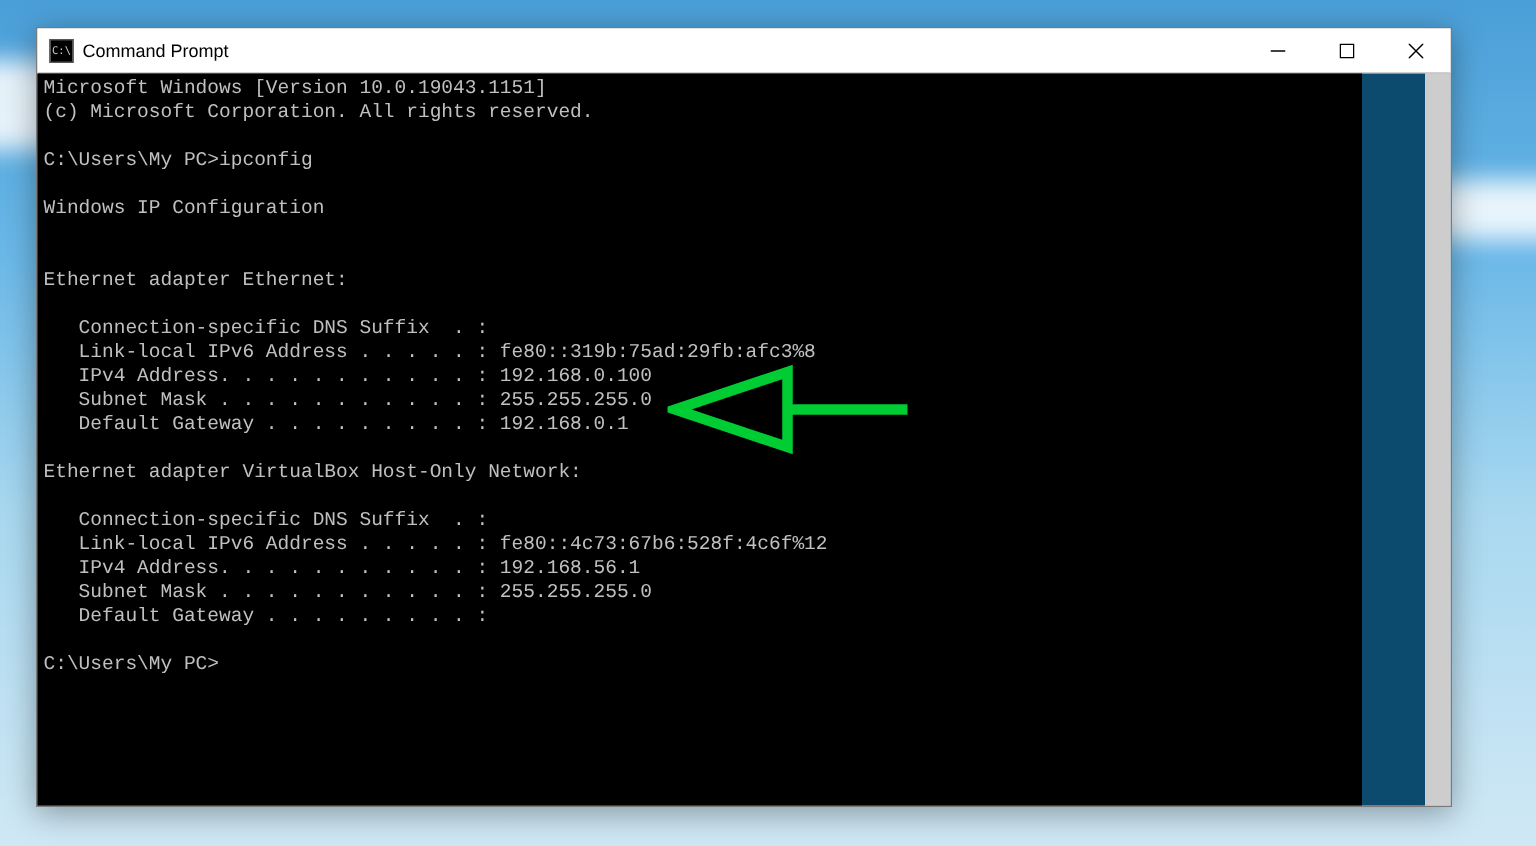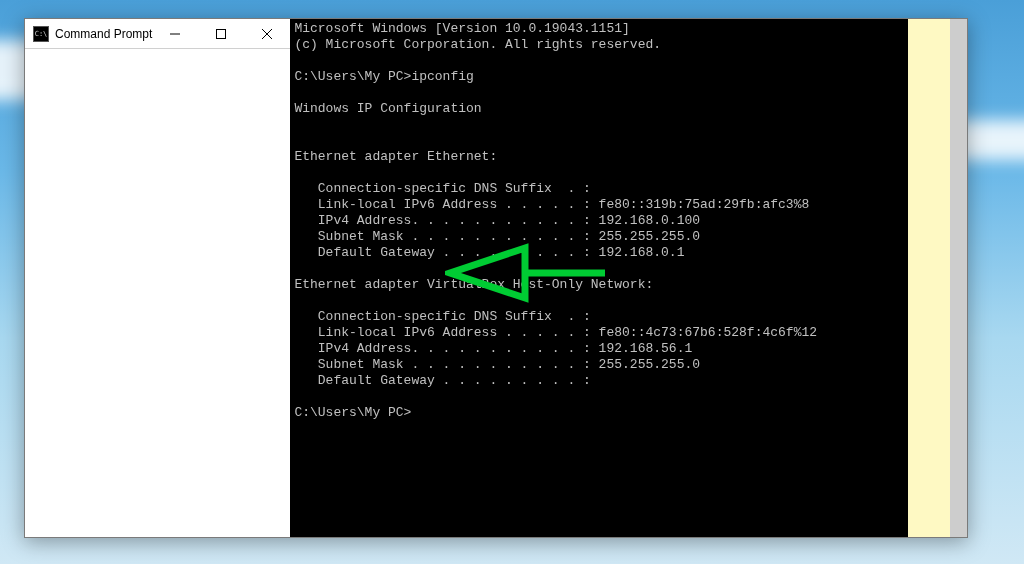--- a/index.html
+++ b/index.html
@@ -22,21 +22,21 @@
 .window {
   position: absolute;
   top: 18px;
   left: 24px;
   width: 944px;
   height: 520px;
   background: #fff;
   border: 1px solid #7a7a7a;
   box-shadow: 0 4px 20px rgba(0,0,0,0.35);
   display: flex;
-  flex-direction: row;
+  flex-direction: column;
 }
 .titlebar {
   height: 30px;
   background: #fff;
   display: flex;
   align-items: center;
   border-bottom: 1px solid #d0d0d0;
 }
 .titlebar-icon {
   width: 16px;
@@ -65,21 +65,21 @@
   display: flex;
   align-items: center;
   justify-content: center;
   font-family: "Segoe UI Symbol", sans-serif;
   font-size: 11px;
   color: #000;
 }
 .terminal-wrap {
   flex: 1;
   display: flex;
-  background: #fef9c3;
+  background: #0c4a6e;
   gap: 42px;
 }
 .terminal {
   flex: 1;
   background: #000;
   color: #c0c0c0;
   font-family: Consolas, "Courier New", monospace;
   font-size: 13px;
   line-height: 16px;
   padding: 2px 4px;

